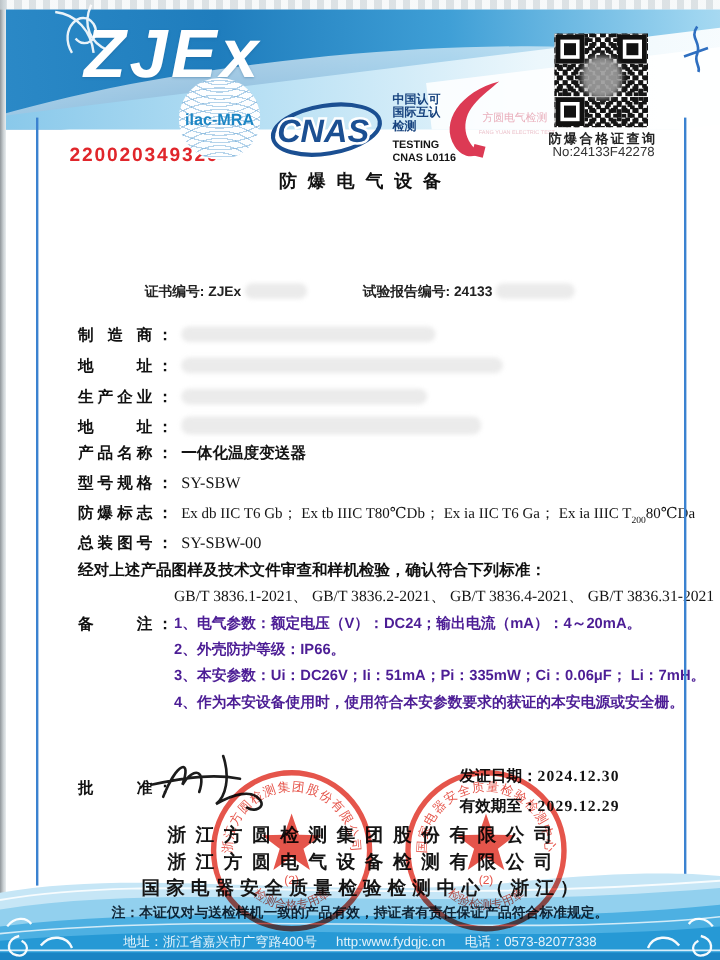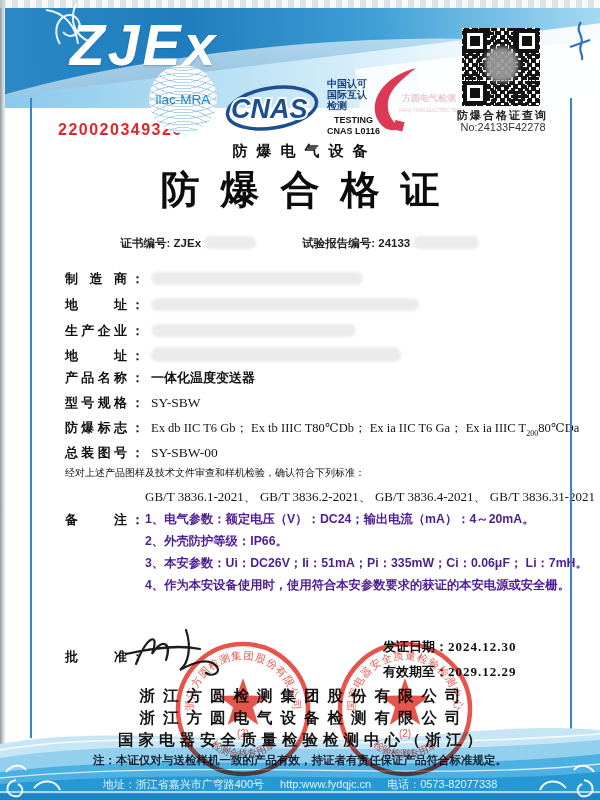--- a/index.html
+++ b/index.html
@@ -27,25 +27,25 @@
   .cma{position:absolute;left:64px;top:72px;width:82px;height:42px;border:5px solid #d6173a;
         border-radius:24px;display:flex;align-items:center;justify-content:center;z-index:5;background:rgba(255,255,255,.25);}
   .cma span{font-size:27px;font-weight:800;color:#d6173a;letter-spacing:2px;}
   .cma-num{position:absolute;left:58px;top:121px;font-size:16px;font-weight:bold;color:#e0262b;letter-spacing:1.5px;z-index:5;}
   .ilac{position:absolute;left:149px;top:65px;width:68px;height:68px;border-radius:50%;z-index:5;
         background:
           repeating-radial-gradient(circle at 50% -35%,transparent 0 5px,rgba(110,170,215,.5) 5px 6px),
           repeating-radial-gradient(circle at 50% 135%,transparent 0 5px,rgba(110,170,215,.5) 5px 6px),
           #fdfeff;
         display:flex;align-items:center;justify-content:center;}
-  .ilac span{font-size:13.5px;font-weight:normal;color:#1d86c4;}
+  .ilac span{font-size:13.5px;font-weight:bold;color:#1d86c4;}
   .cnas-wrap{position:absolute;left:224px;top:80px;z-index:5;}
   .cnas-side{position:absolute;left:327px;top:78px;z-index:5;line-height:11px;}
   .cnas-side .cn{font-size:10px;font-weight:bold;color:#16427e;}
-  .cnas-side .en{font-size:9px;font-weight:bold;color:#151515;line-height:10.5px;text-align:center;}
+  .cnas-side .en{font-size:9px;font-weight:bold;color:#151515;line-height:10.5px;}
   .fy-logo{position:absolute;left:352px;top:64px;z-index:5;}
   
   .qr{position:absolute;left:462px;top:28px;width:78px;height:78px;z-index:5;
       background:
         conic-gradient(#151515 25%,transparent 0 50%,#151515 0 75%,transparent 0) 0 0/7px 7px,
         conic-gradient(#151515 25%,#fff 0 50%,#151515 0 75%,#fff 0) 2px 3px/9px 9px;}
   .qr-finder{position:absolute;width:16px;height:16px;border:4px solid #111;background:#fff;}
   .qr-finder::after{content:"";position:absolute;inset:3px;background:#111;}
   .qr-blob{position:absolute;left:23px;top:19px;width:33px;height:35px;background:#9c9c9c;
       border-radius:45%;filter:blur(2px);opacity:.92;}
@@ -64,21 +64,21 @@
   .redact{display:inline-block;height:13px;background:#ebebeb;border-radius:7px;filter:blur(1.6px);
       vertical-align:-2px;}
   
   .row{position:absolute;left:65px;font-size:13px;white-space:nowrap;}
   .flabel{display:inline-block;width:62px;text-align:justify;text-align-last:justify;font-weight:bold;color:#111;}
   .fcolon{font-weight:bold;margin:0 7px 0 4px;}
   .fval{font-weight:bold;color:#141414;}
   .lat{font-family:"Liberation Serif","DejaVu Serif",serif;font-weight:normal;font-size:13.5px;color:#141414;}
   .exm{font-family:"Liberation Serif","DejaVu Serif",serif;font-size:12.5px;color:#141414;}
   .exm sub{font-size:8px;}
-  .intro{position:absolute;left:65px;top:466px;font-size:10px;font-weight:normal;}
+  .intro{position:absolute;left:65px;top:466px;font-size:13px;font-weight:bold;}
   .standards{position:absolute;left:145px;top:488px;font-family:"Liberation Serif","DejaVu Serif",serif;
       font-size:13px;color:#141414;}
   .remark{position:absolute;left:145px;font-size:12.3px;font-weight:bold;color:#4c1d95;white-space:nowrap;}
   
   .sig{position:absolute;left:120px;top:622px;z-index:4;}
   .date-row{position:absolute;left:383px;font-size:13px;font-weight:bold;white-space:nowrap;z-index:4;}
   .date-row .num{font-family:"Liberation Serif","DejaVu Serif",serif;font-weight:bold;letter-spacing:1px;}
   
   .company{position:absolute;left:0;width:100%;text-align:center;font-weight:bold;font-size:15.5px;
       letter-spacing:8px;text-indent:8px;color:#151515;z-index:2;}
@@ -148,21 +148,20 @@
     <span class="qr-finder" style="left:1px;bottom:1px;"></span>
     <span class="qr-blob"></span>
   </div>
   <div class="qr-cap">防爆合格证查询</div>
   <div class="qr-no">No:24133F42278</div>
 
   <div class="vline" style="left:30px;"></div>
   <div class="vline" style="left:570px;"></div>
 
   <div class="cat-title">防爆电气设备</div>
-  <div class="main-title">防爆合格证</div>
 
   <div class="cert-line">
     <span>
       <span>证书编号: ZJEx</span>
       <span class="redact" style="width:52px"></span>
     </span>
     <span>
       <span>试验报告编号: 24133</span>
       <span class="redact" style="width:66px"></span>
     </span>

